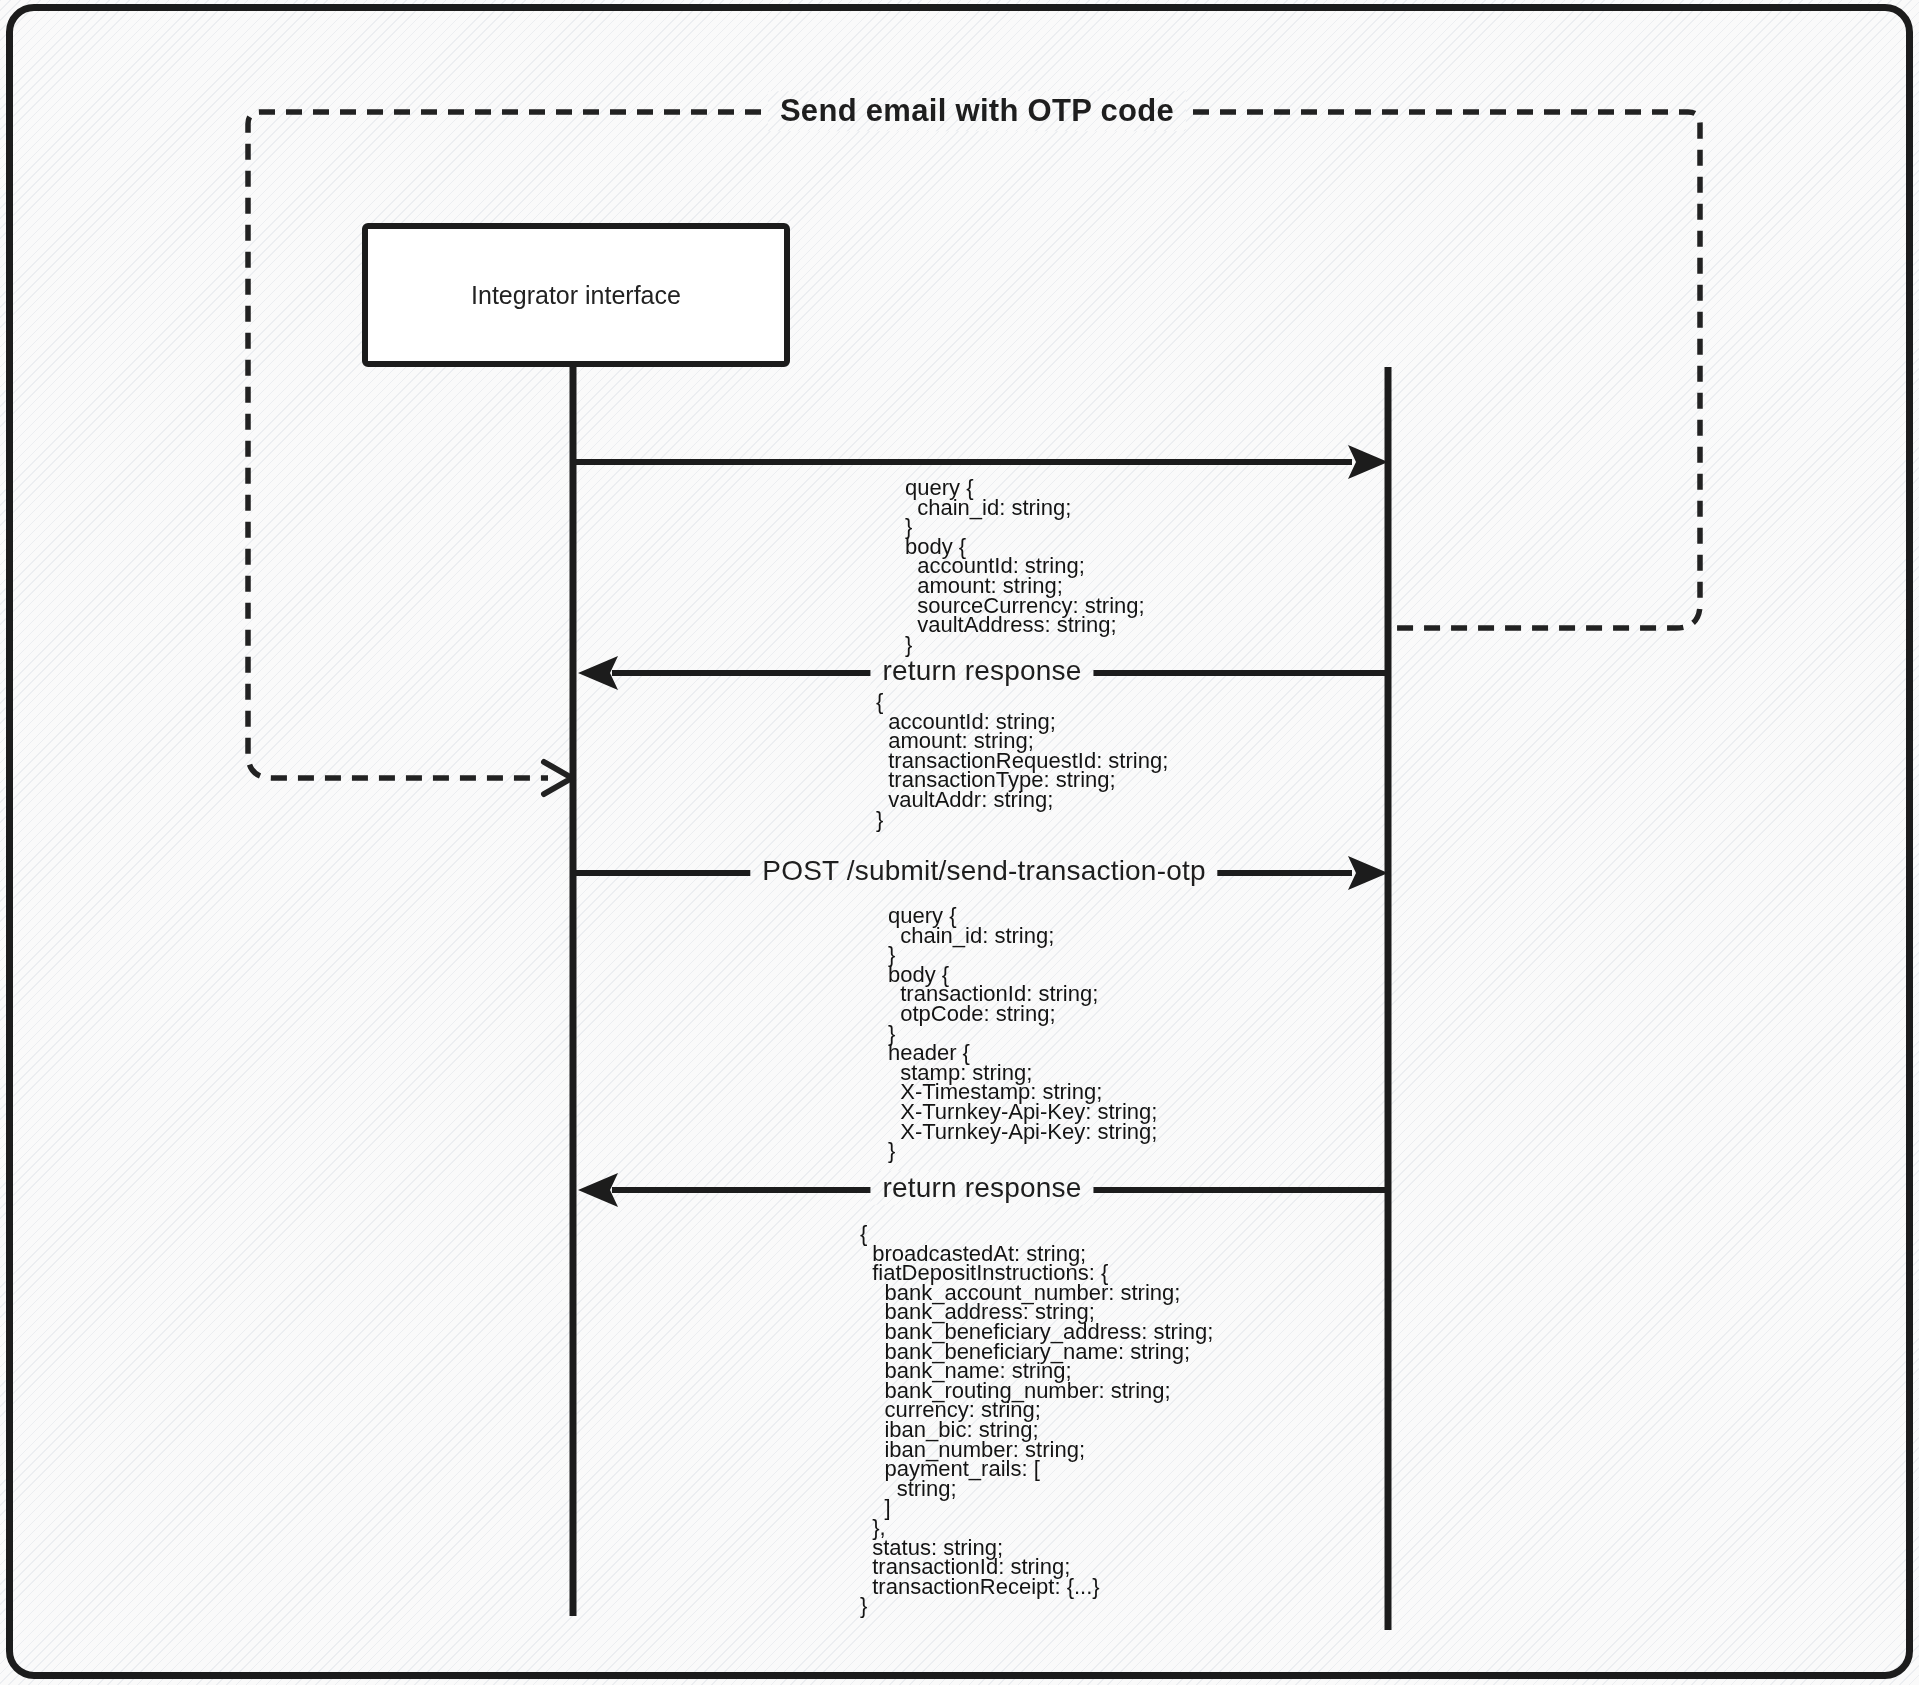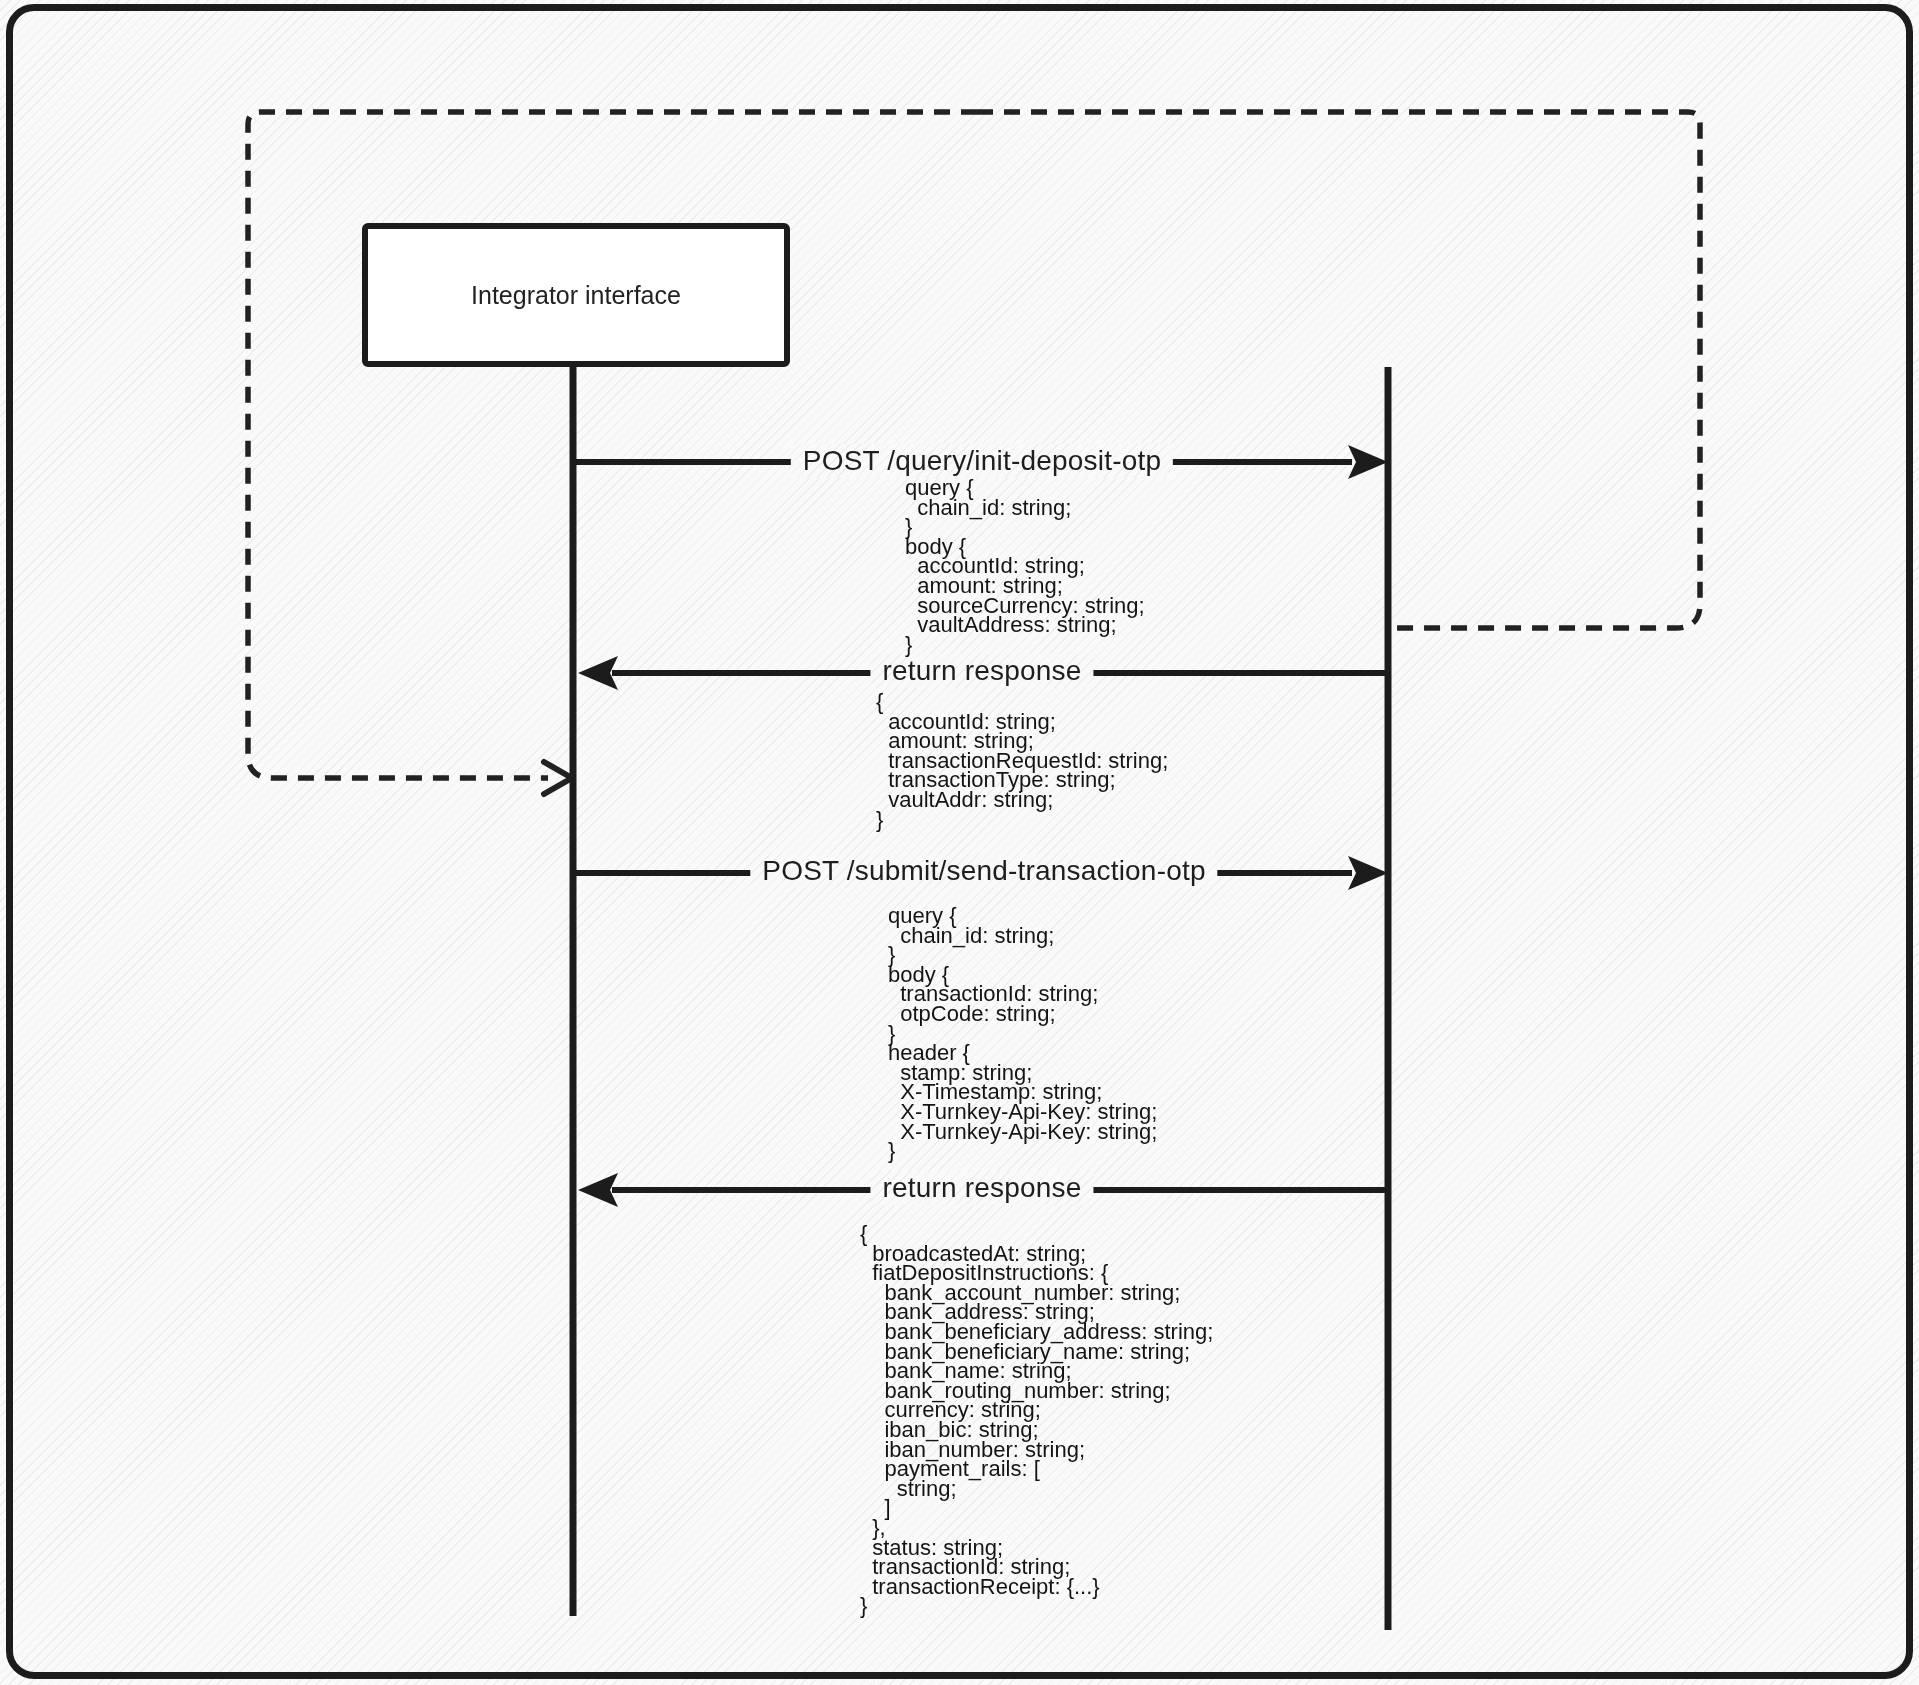--- a/index.html
+++ b/index.html
@@ -82,26 +82,26 @@
     <line x1="1388" y1="673" x2="612" y2="673" stroke="#1c1c1c" stroke-width="6"></line>
     <path d="M578 673 L618 656 L610 673 L618 690 Z" fill="#1c1c1c"></path>
 
     <line x1="576" y1="873" x2="1352" y2="873" stroke="#1c1c1c" stroke-width="6"></line>
     <path d="M1388 873 L1348 856 L1356 873 L1348 890 Z" fill="#1c1c1c"></path>
 
     <line x1="1388" y1="1190" x2="612" y2="1190" stroke="#1c1c1c" stroke-width="6"></line>
     <path d="M578 1190 L618 1173 L610 1190 L618 1207 Z" fill="#1c1c1c"></path>
   </svg>
 
+  <div class="group-label hatchbg">Send email with OTP code</div>
 
   <div class="actor-box integrator">
     <span class="actor-label">Integrator interface</span>
   </div>
 
-  <div class="msg-label hatchbg m1">POST /query/init-deposit-otp</div>
   <div class="msg-label hatchbg m2">return response</div>
   <div class="msg-label hatchbg m3">POST /submit/send-transaction-otp</div>
   <div class="msg-label hatchbg m4">return response</div>
 
   <div class="payload p1">query {
   chain_id: string;
 }
 body {
   accountId: string;
   amount: string;

